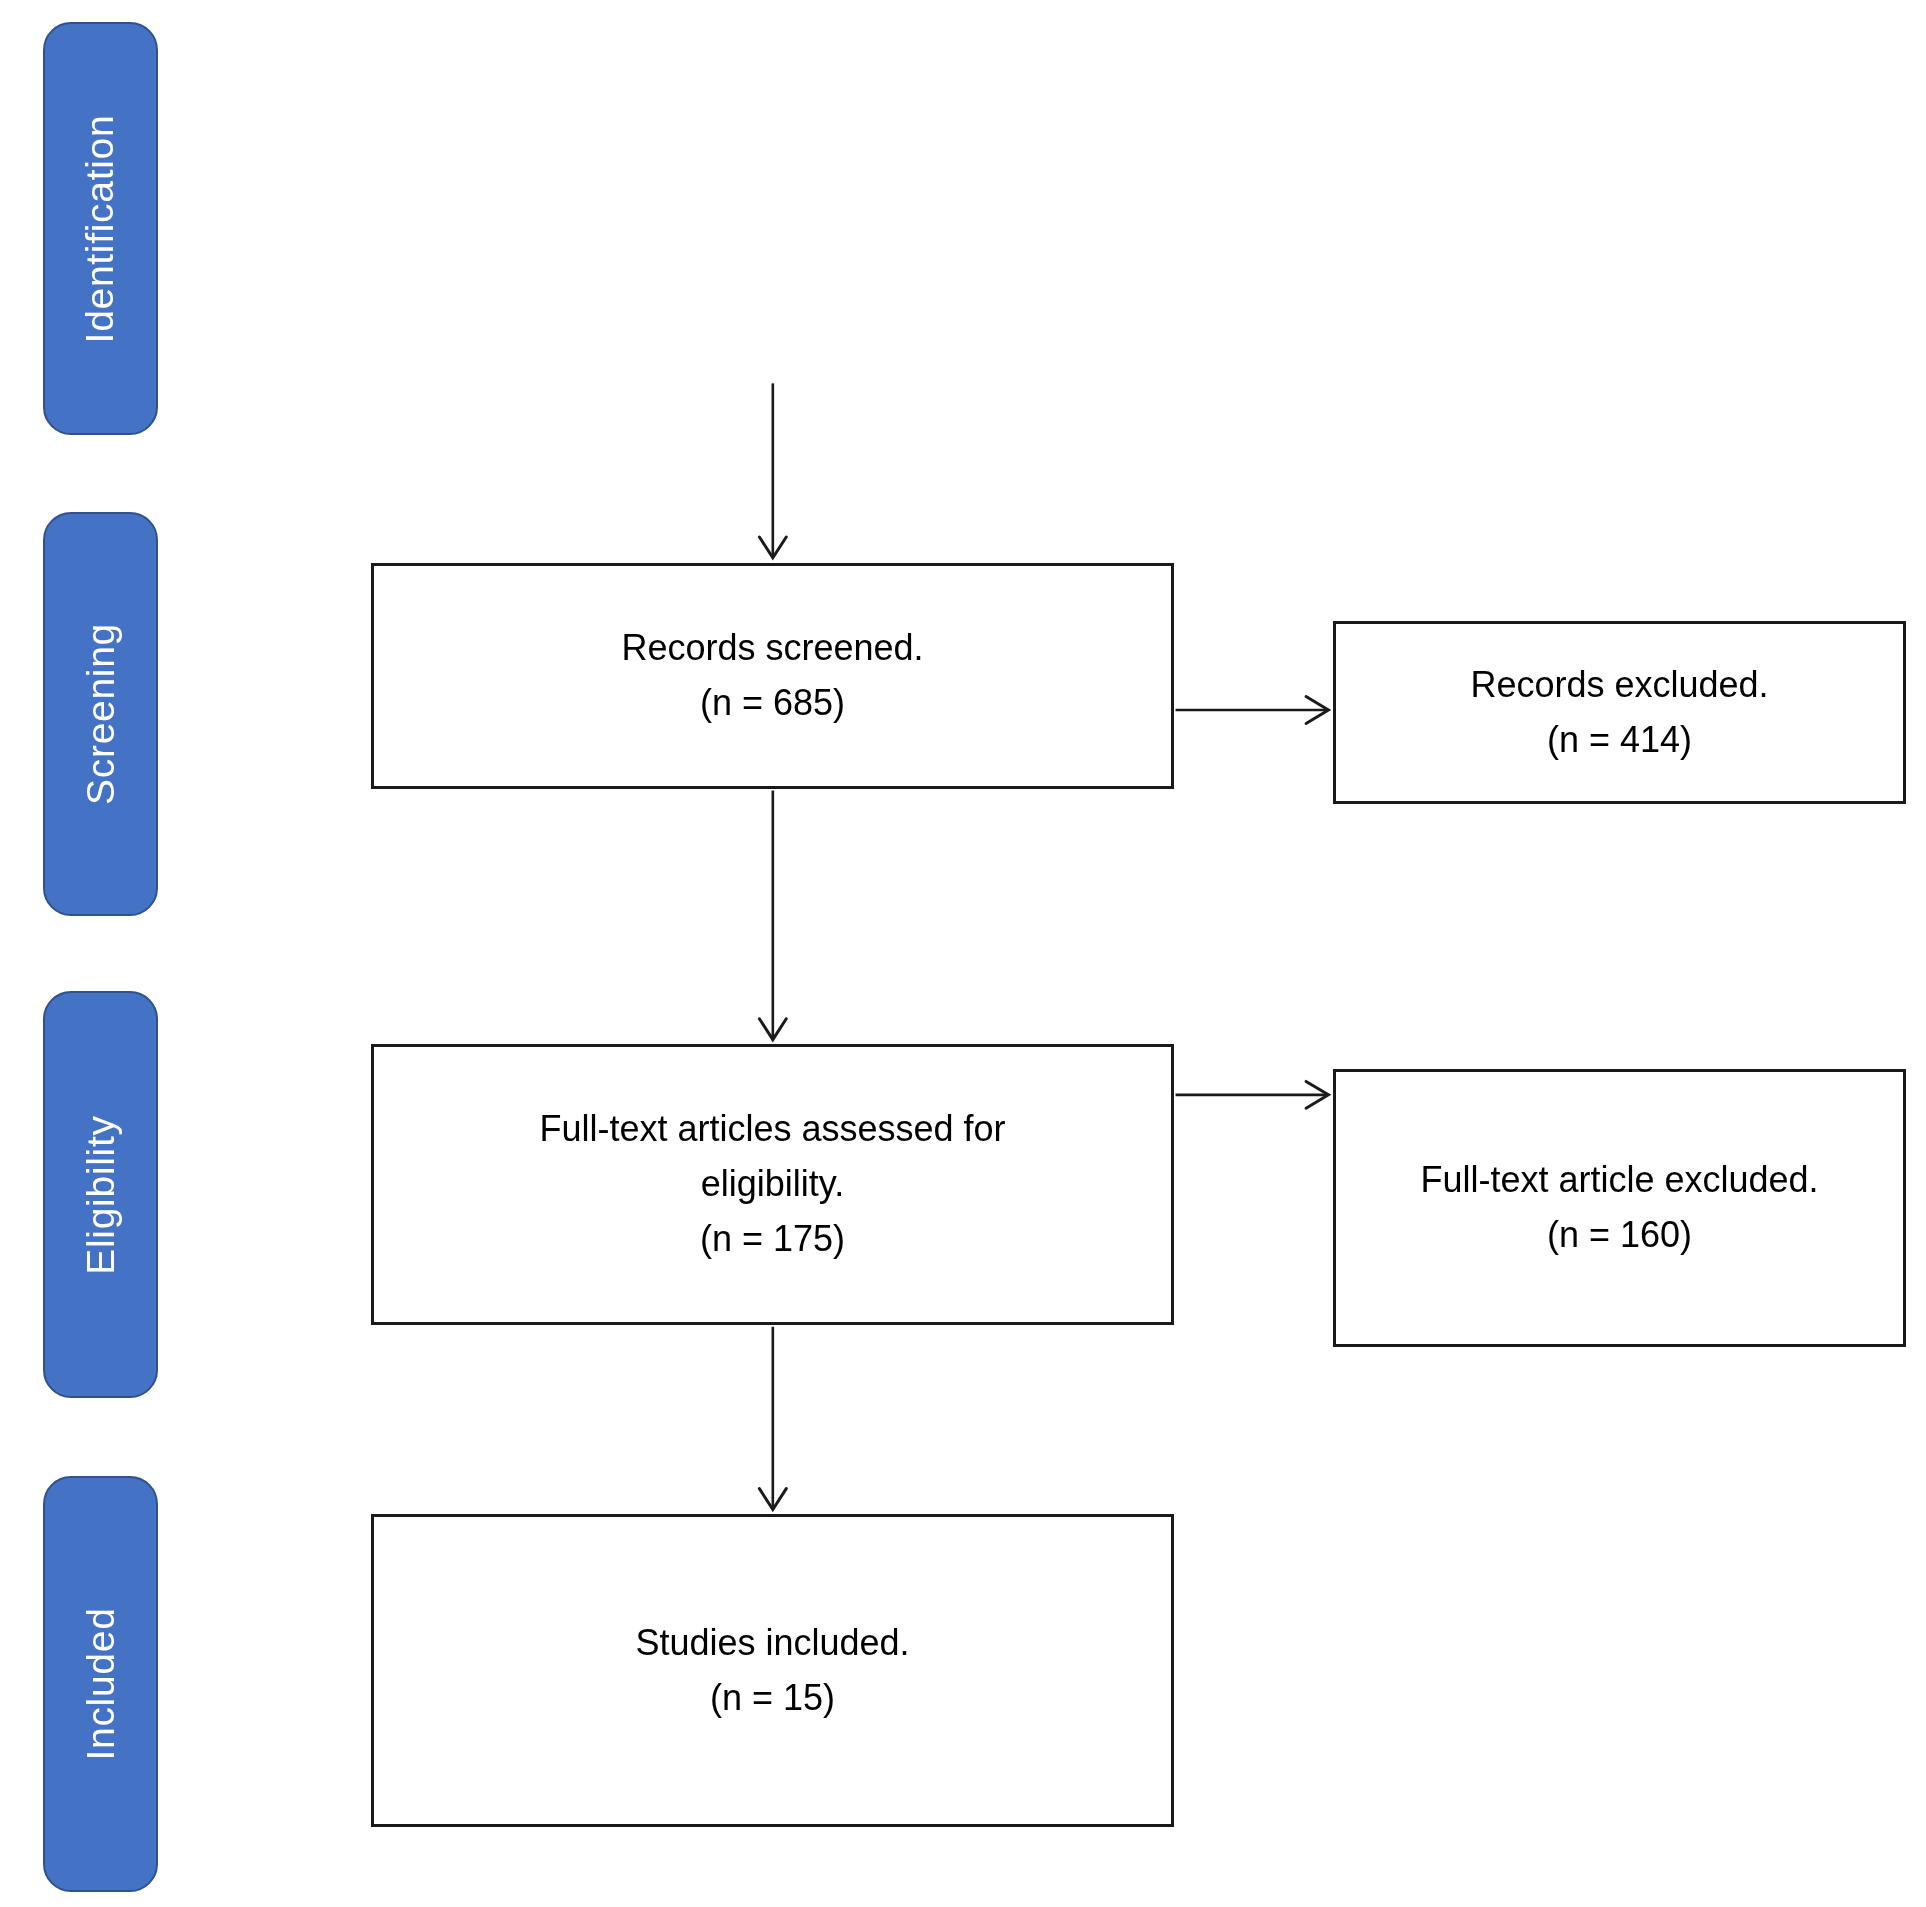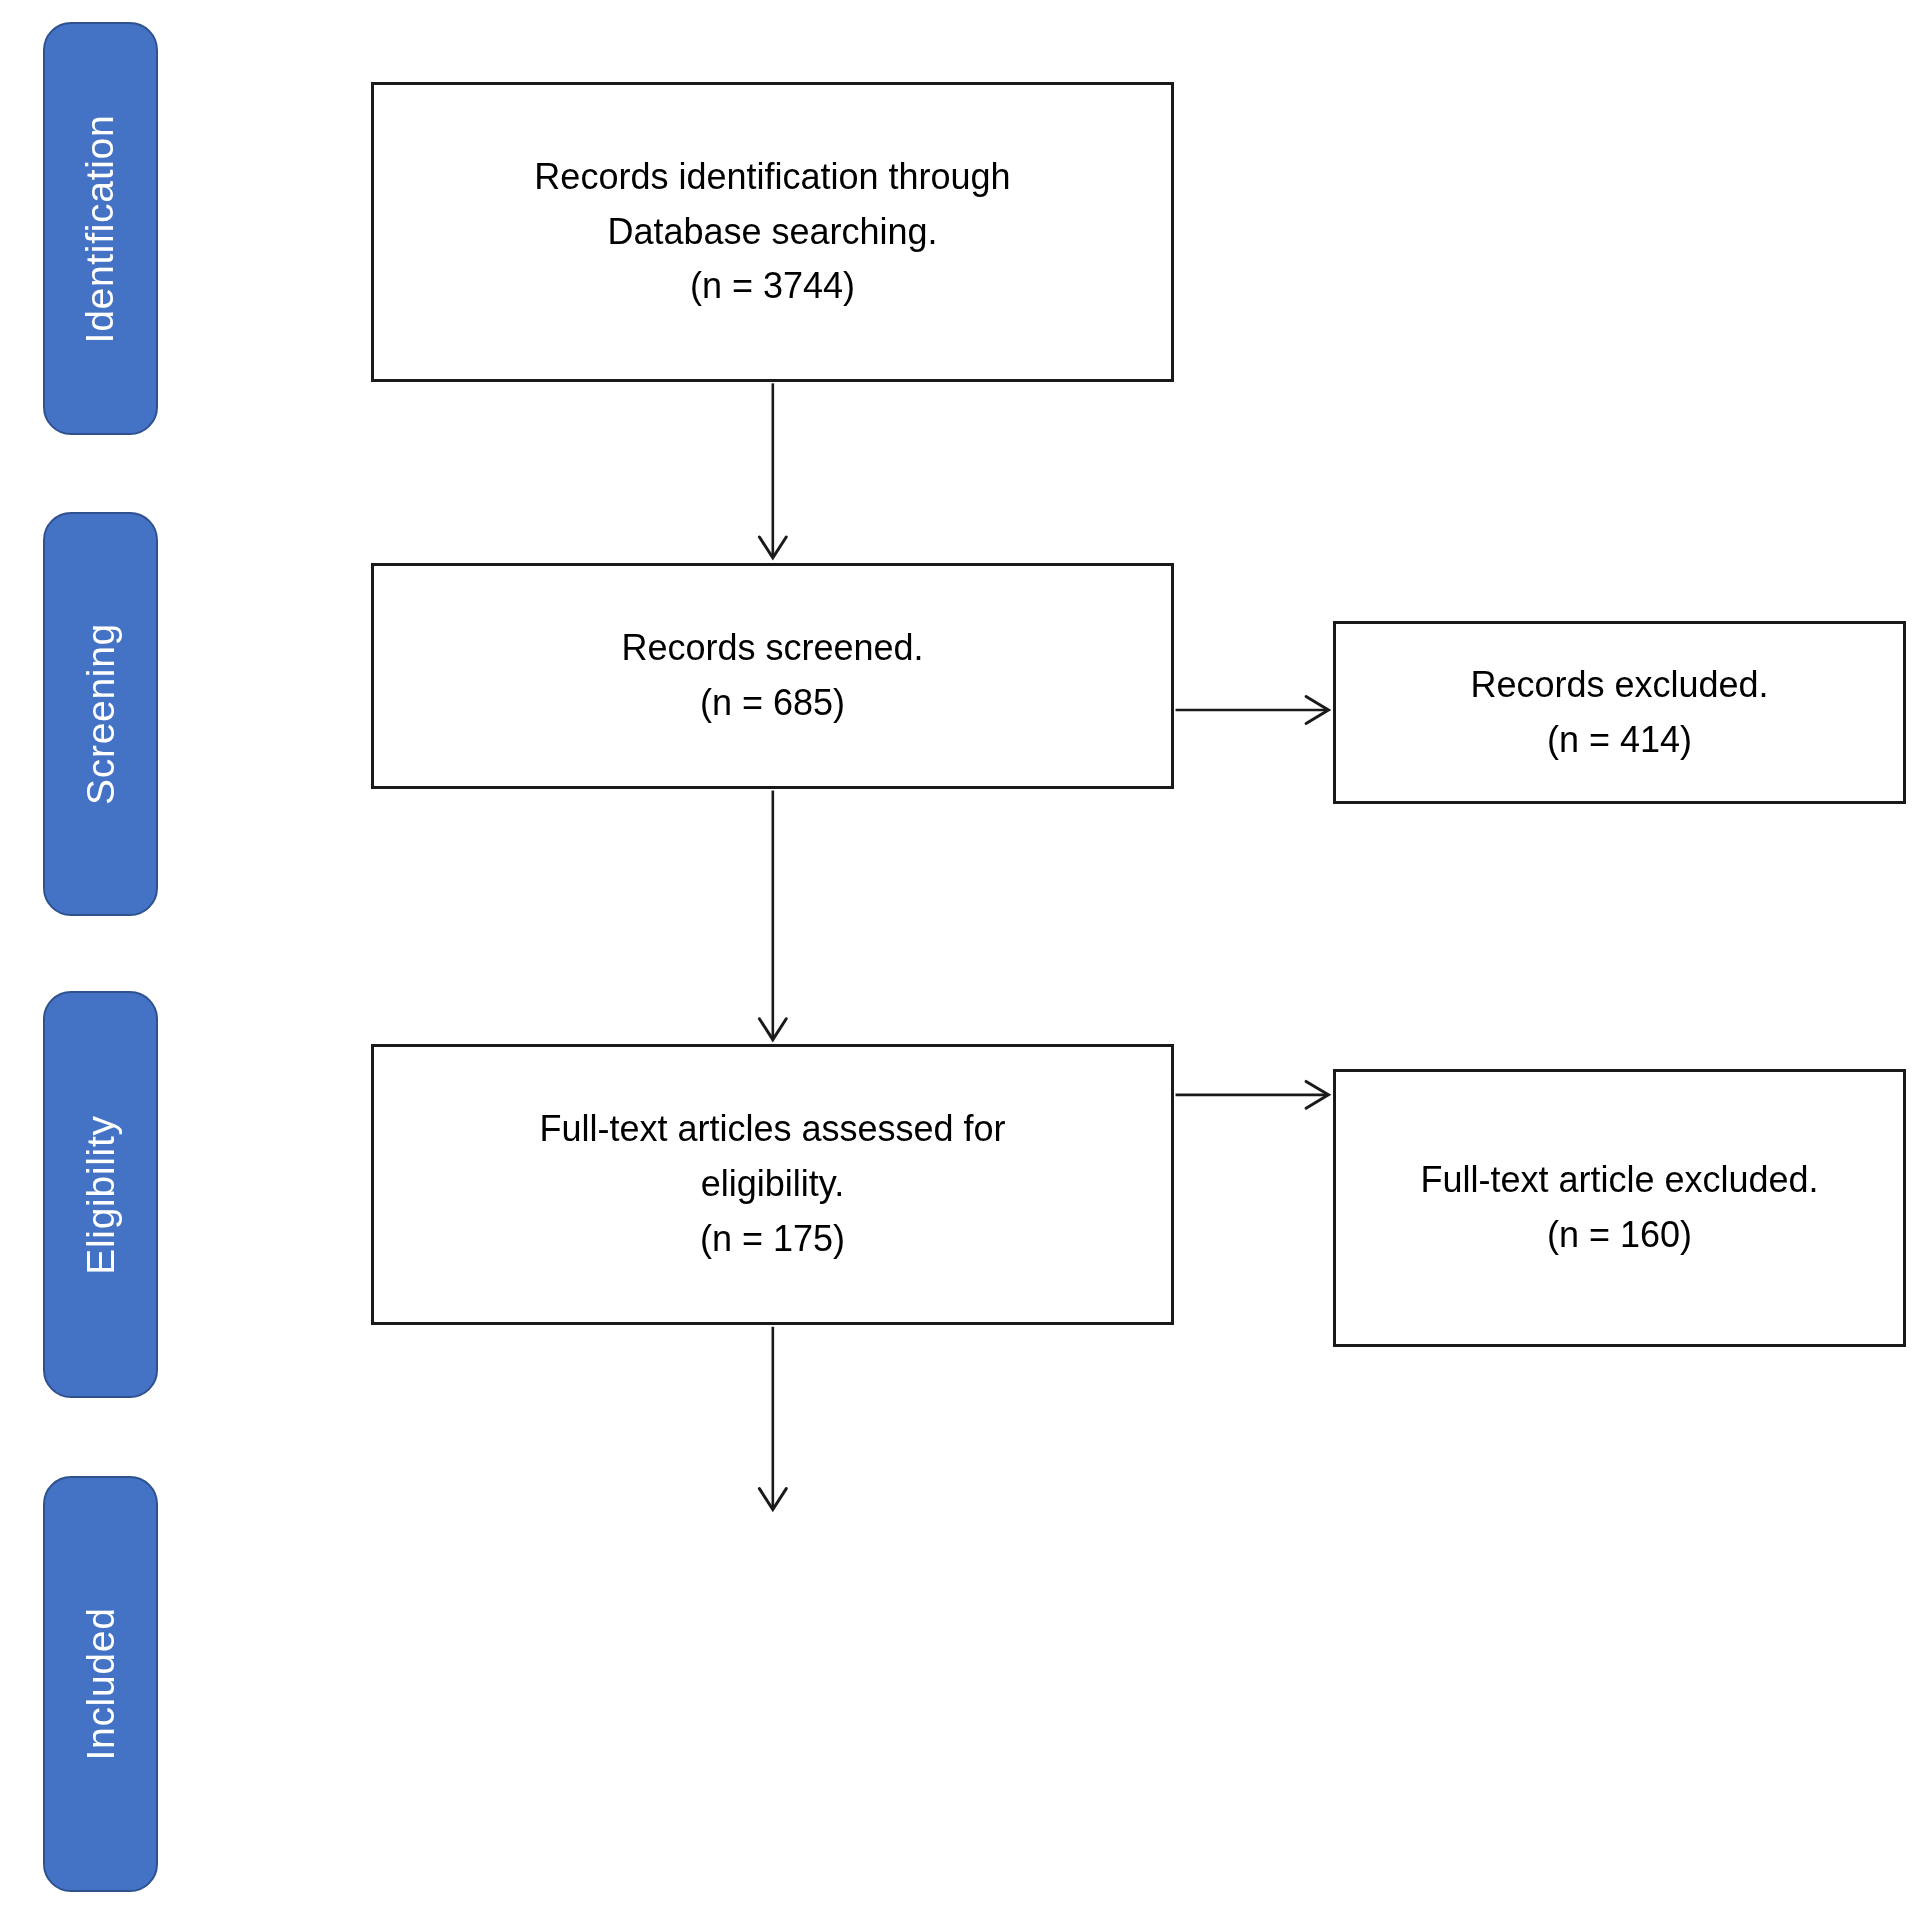--- a/index.html
+++ b/index.html
@@ -127,33 +127,32 @@
   <div class="stage stage-screening">
     <span class="stage-text">Screening</span>
   </div>
   <div class="stage stage-eligibility">
     <span class="stage-text">Eligibility</span>
   </div>
   <div class="stage stage-included">
     <span class="stage-text">Included</span>
   </div>
 
-  <div class="fbox box-main box-identified">
-    <span class="box-text">Records identification through
-Database searching.
-(n = 3744)</span>
-  </div>
   <div class="fbox box-main box-screened">
     <span class="box-text">Records screened.
 (n = 685)</span>
   </div>
   <div class="fbox box-main box-fulltext">
     <span class="box-text">Full-text articles assessed for
 eligibility.
 (n = 175)</span>
+  </div>
+  <div class="fbox box-main box-included">
+    <span class="box-text">Studies included.
+(n = 15)</span>
   </div>
 
   <div class="fbox box-side box-records-excluded">
     <span class="box-text">Records excluded.
 (n = 414)</span>
   </div>
   <div class="fbox box-side box-fulltext-excluded">
     <span class="box-text">Full-text article excluded.
 (n = 160)</span>
   </div>

